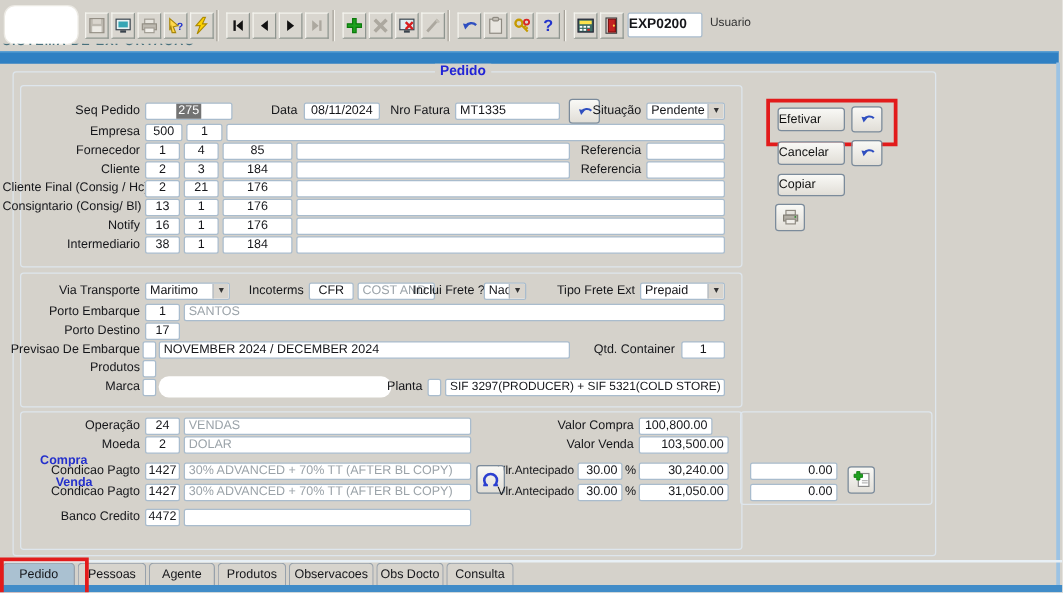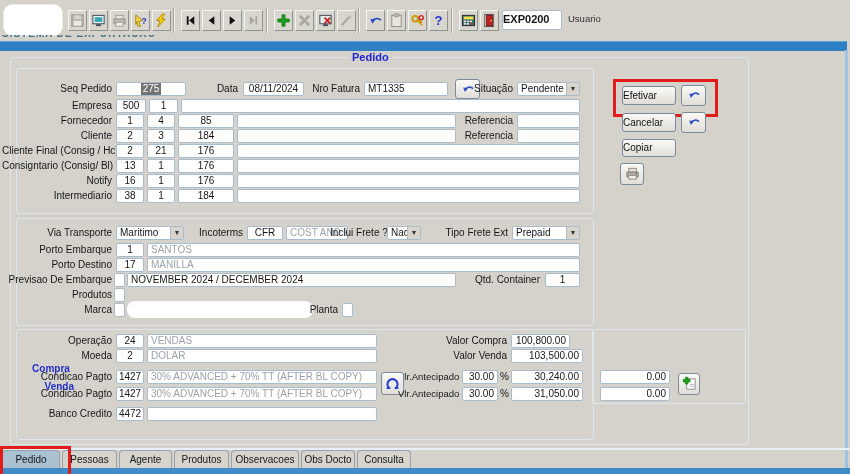--- a/index.html
+++ b/index.html
@@ -304,36 +304,36 @@
   <div class="fld dd" style="left:387px;top:226px;width:34px"><span>Nao</span><span class="dda">▼</span></div>
   <div class="lbl" style="left:440px;top:226px;width:68px">Tipo Frete Ext</div>
   <div class="fld dd" style="left:512px;top:226px;width:68px"><span>Prepaid</span><span class="dda">▼</span></div>
 
   <div class="lbl" style="left:2px;top:243px;width:110px">Porto Embarque</div>
   <div class="fld c" style="left:116px;top:243px;width:28px">1</div>
   <div class="fld g" style="left:147px;top:243px;width:433px">SANTOS</div>
 
   <div class="lbl" style="left:2px;top:258px;width:110px">Porto Destino</div>
   <div class="fld c" style="left:116px;top:258px;width:28px">17</div>
-  <div class="fld g" style="left:147px;top:258px;width:433px">MANILLA</div>
 
   <div class="lbl" style="left:2px;top:273px;width:110px">Previsao De Embarque</div>
   <div class="fld" style="left:114px;top:273px;width:11px;padding:0"></div>
   <div class="fld" style="left:127px;top:273px;width:329px">NOVEMBER 2024 / DECEMBER 2024</div>
   <div class="lbl" style="left:462px;top:273px;width:78px">Qtd. Container</div>
   <div class="fld c" style="left:545px;top:273px;width:35px">1</div>
 
   <div class="lbl" style="left:2px;top:288px;width:110px">Produtos</div>
   <div class="fld" style="left:114px;top:288px;width:11px;padding:0"></div>
 
   <div class="lbl" style="left:2px;top:303px;width:110px">Marca</div>
   <div class="fld" style="left:114px;top:303px;width:11px;padding:0"></div>
   <div style="position:absolute;left:127px;top:301px;width:186px;height:17px;background:#fff;border-radius:8px"></div>
   <div class="lbl" style="left:300px;top:303px;width:38px">Planta</div>
   <div class="fld" style="left:342px;top:303px;width:11px;padding:0"></div>
+  <div class="fld" style="left:356px;top:303px;width:224px;font-size:9.5px">SIF 3297(PRODUCER) + SIF 5321(COLD STORE)</div>
 
   <div class="gbox" style="left:16px;top:329px;width:576px;height:109px"></div>
   <div class="gbox" style="left:592px;top:329px;width:152px;height:73px"></div>
 
   <div class="lbl" style="left:2px;top:334px;width:110px">Operação</div>
   <div class="fld c" style="left:116px;top:334px;width:28px">24</div>
   <div class="fld g" style="left:147px;top:334px;width:230px">VENDAS</div>
   <div class="lbl" style="left:440px;top:334px;width:67px">Valor Compra</div>
   <div class="fld r" style="left:511px;top:334px;width:59px">100,800.00</div>
 

